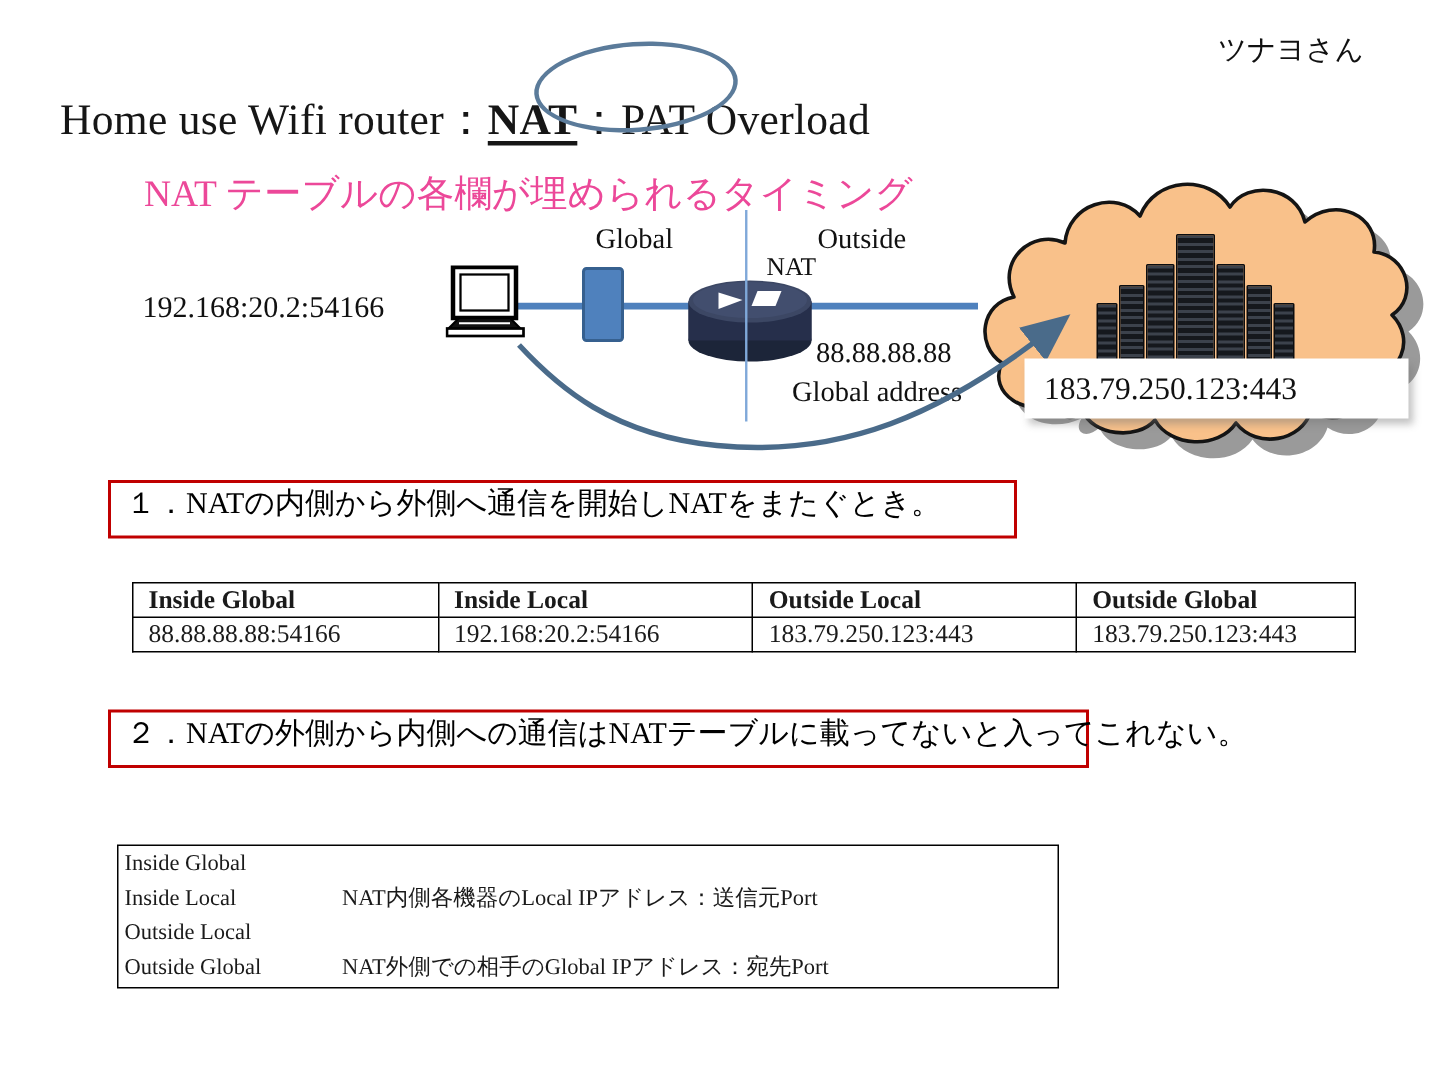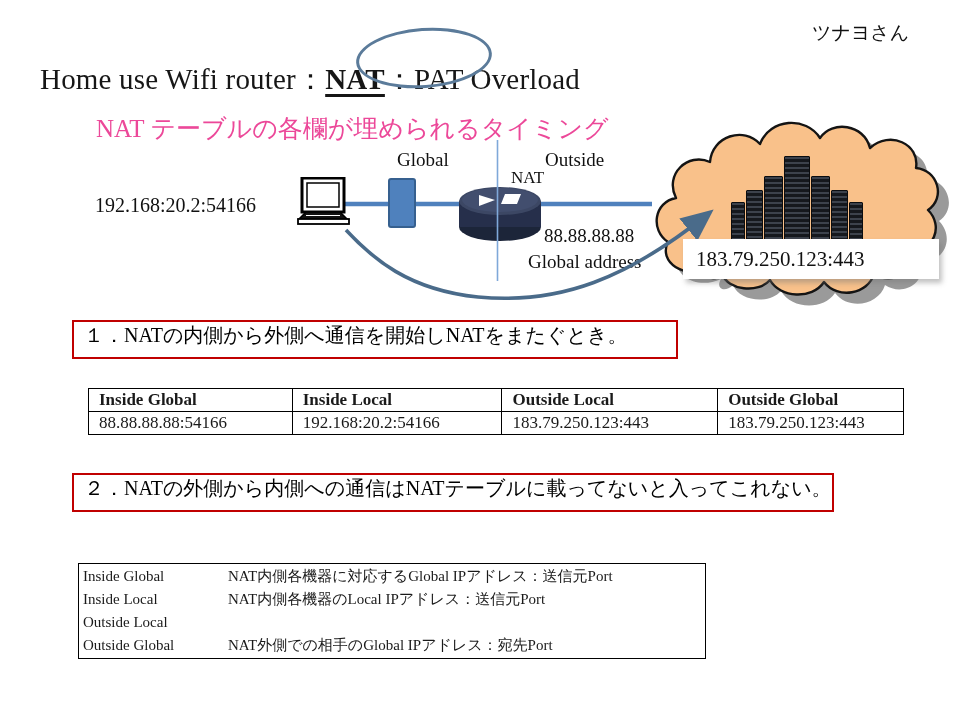--- a/index.html
+++ b/index.html
@@ -67,21 +67,21 @@
   .t1 { width:15px; height:52px; } .t2 { width:17px; height:64px; }
   .t3 { width:20px; height:78px; } .t4 { width:27px; height:98px; }
 
   
   .note {
     border: 2.5px solid #C00000; background:#fff;
     display: flex; padding-left: 10px;
     font-size: 20px; color:#000000; white-space: nowrap; z-index: 4;
   }
   .note1 { left: 72px; top: 320px; width: 606px; height: 39px; }
-  .note2 { left: 72px; top: 473px; width: 762px; height: 39px; }
+  .note2 { left: 72px; top: 473px; width: 654px; height: 39px; }
 
   
   .nat-table { left: 88px; top: 388px; width: 816px; border-collapse: collapse; z-index:4; }
   .nat-table th, .nat-table td {
     border: 1.6px solid #000; text-align: left; padding: 1px 0 1px 10px;
     font-size: 17px; height: 23px; white-space: nowrap;
   }
   .nat-table th { font-weight: bold; }
   .nat-table col.c1 { width: 204px; } .nat-table col.c2 { width: 210px; }
   .nat-table col.c3 { width: 216px; } .nat-table col.c4 { width: 186px; }
@@ -193,21 +193,20 @@
     </tbody>
   </table>
 
   <div class="abs note note2">
       <span>２．NATの外側から内側への通信はNATテーブルに載ってないと入ってこれない。</span>
     </div>
 
   <div class="abs glossary">
     <div class="g-row">
       <span class="g-term">Inside Global</span>
-      <span class="g-desc">NAT内側各機器に対応するGlobal IPアドレス：送信元Port</span>
     </div>
     <div class="g-row">
       <span class="g-term">Inside Local</span>
       <span class="g-desc">NAT内側各機器のLocal IPアドレス：送信元Port</span>
     </div>
     <div class="g-row">
       <span class="g-term">Outside Local</span>
     </div>
     <div class="g-row">
       <span class="g-term">Outside Global</span>

